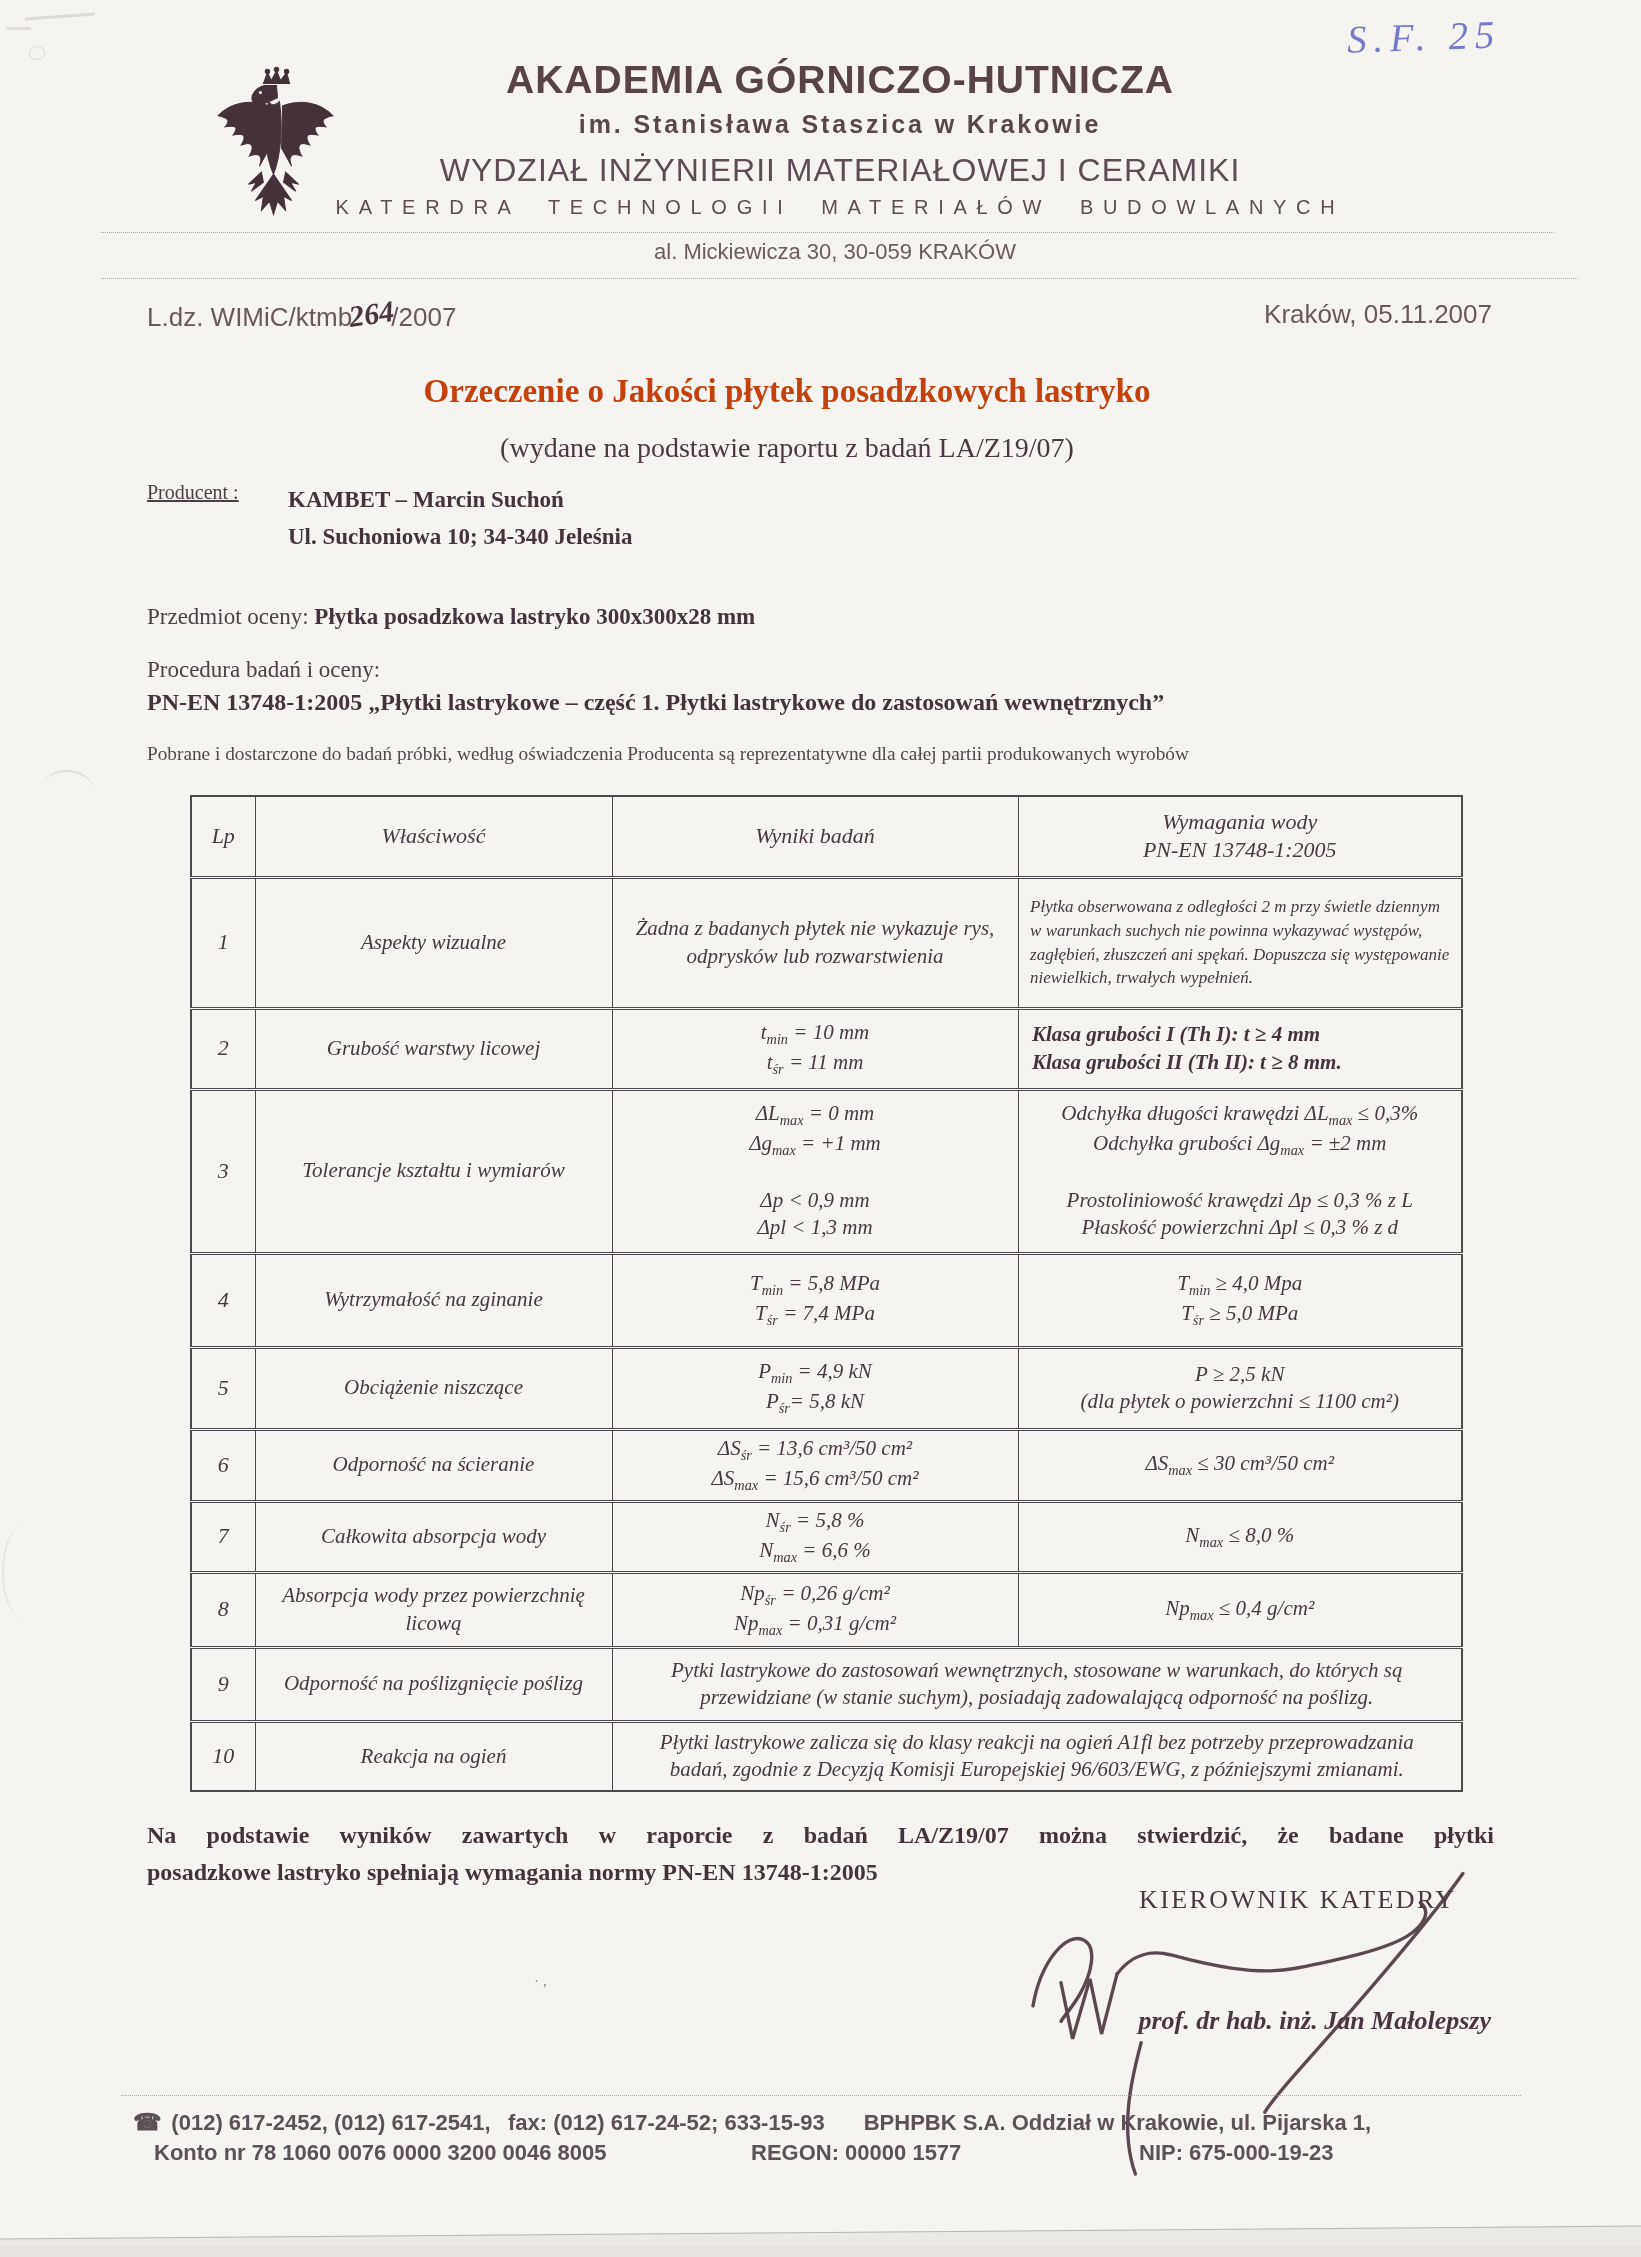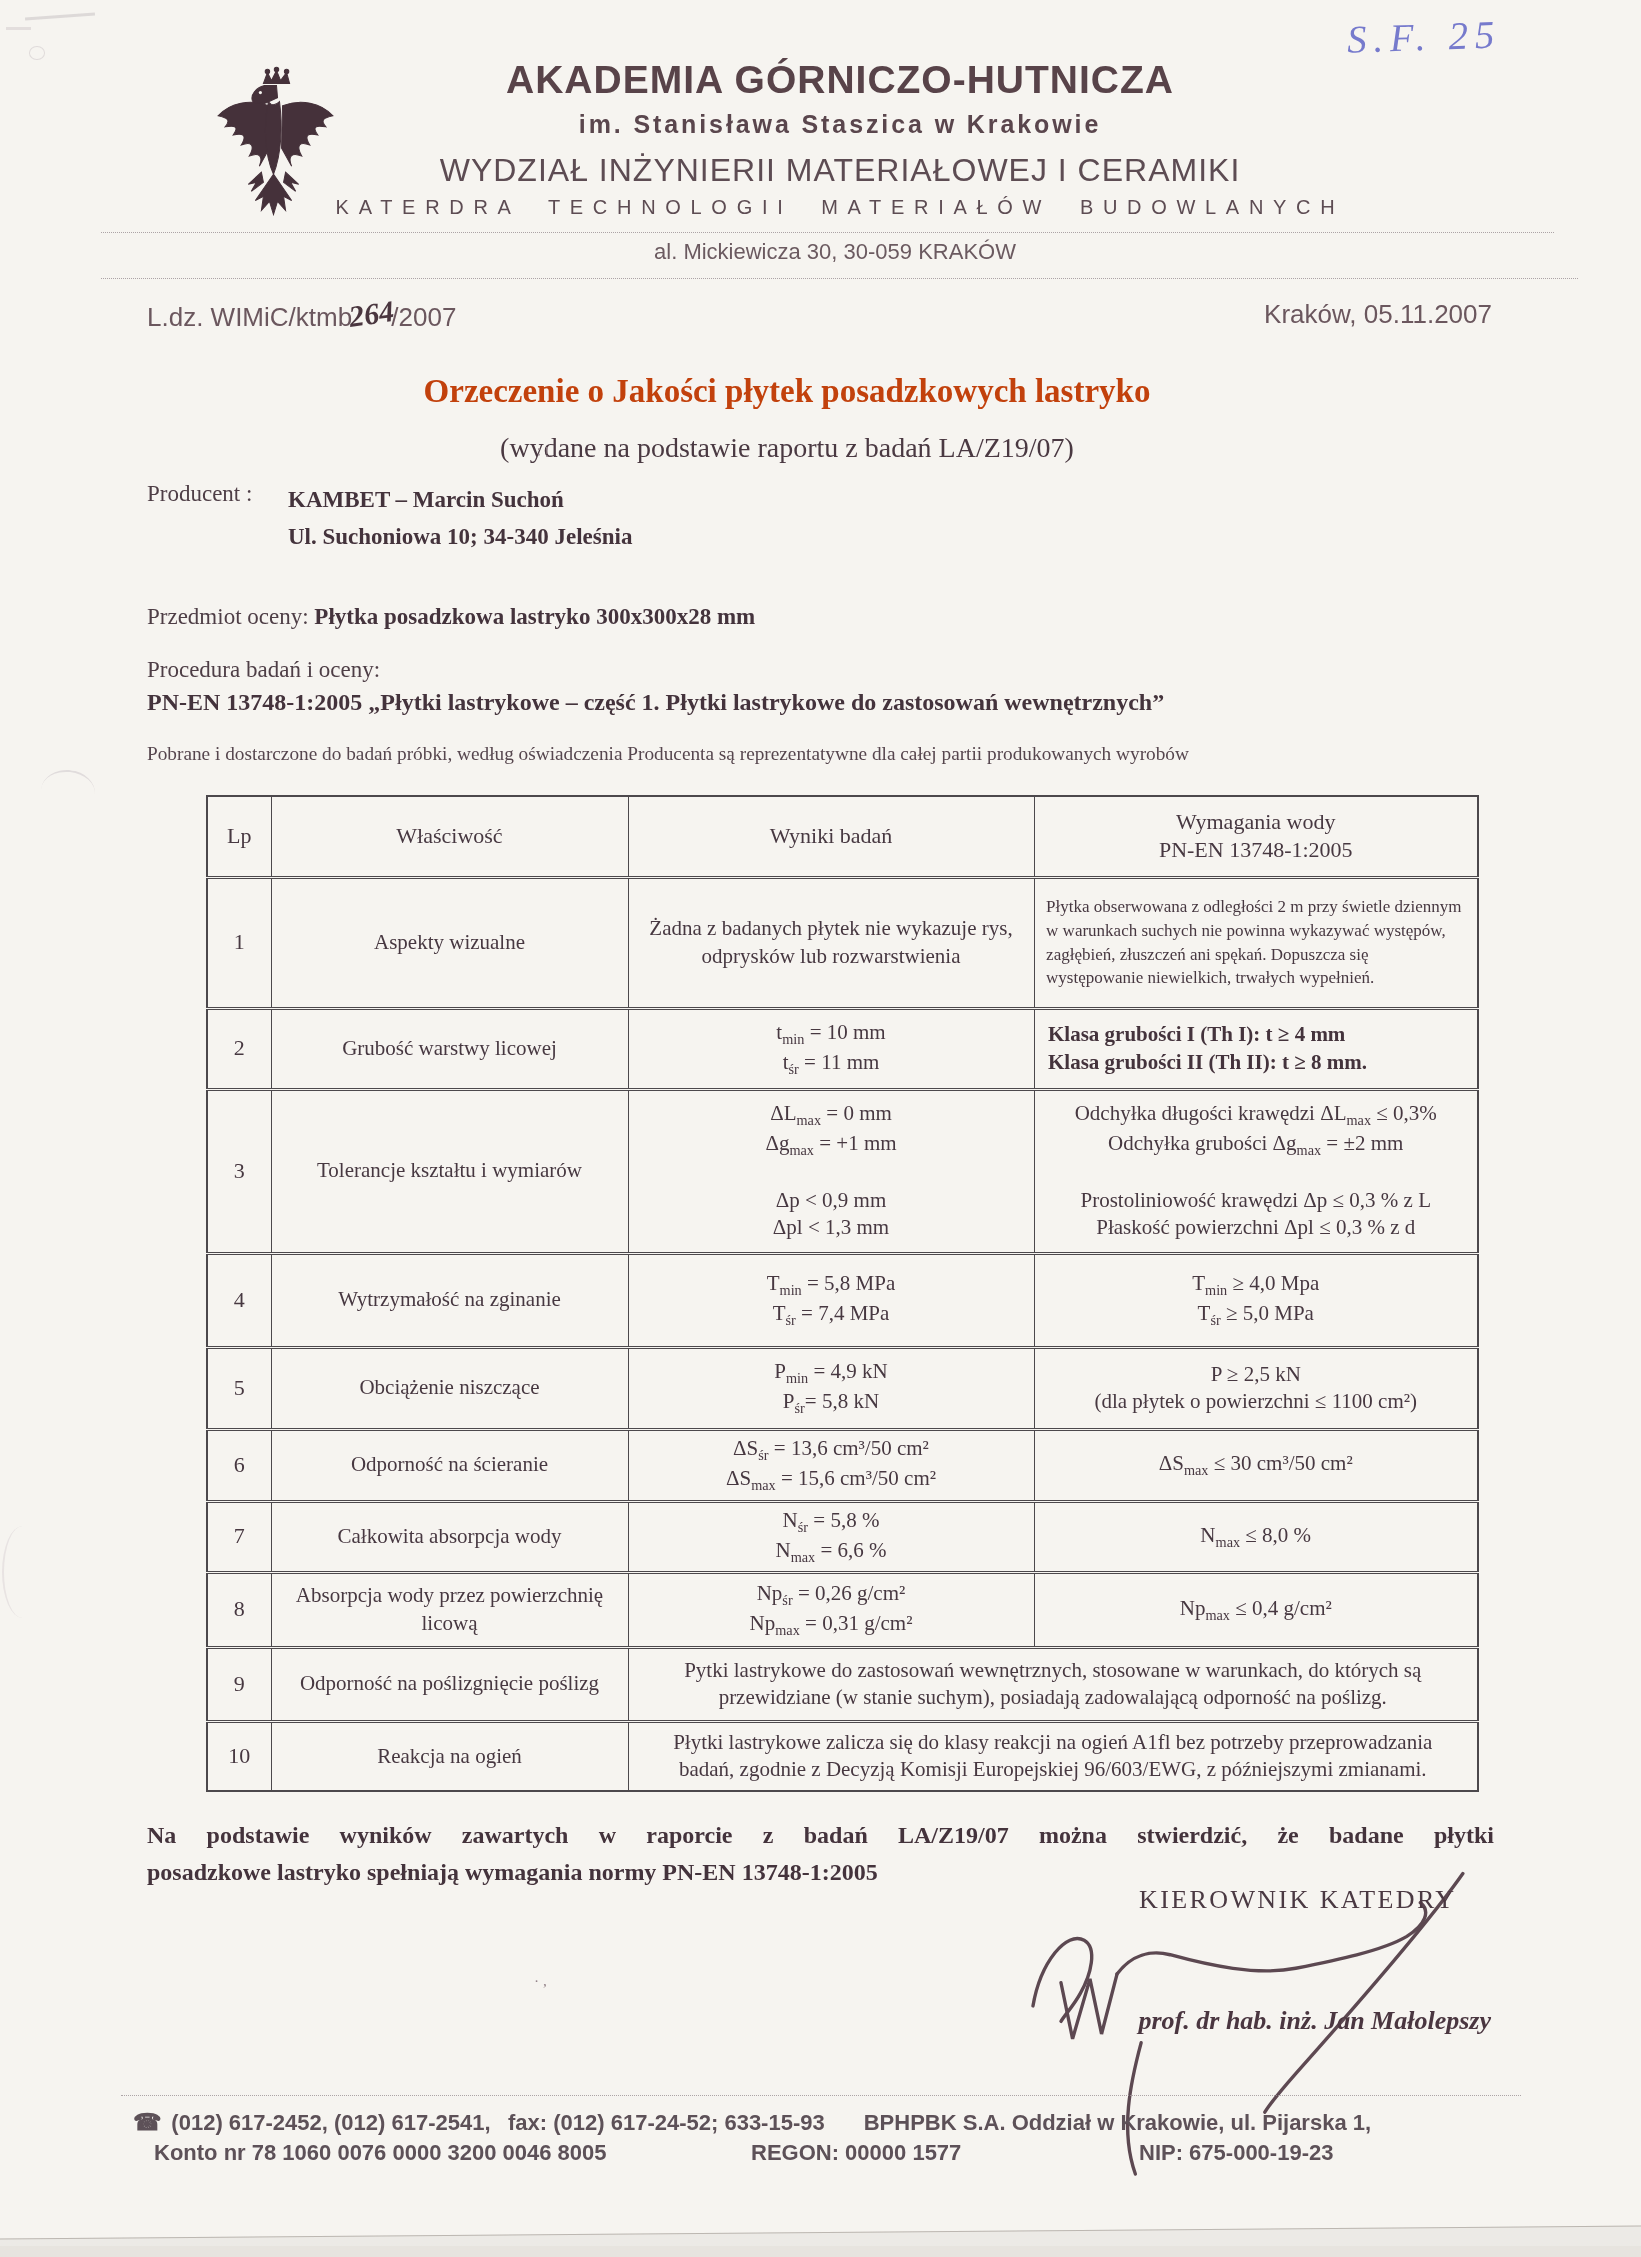--- a/index.html
+++ b/index.html
@@ -28,21 +28,21 @@
 
   .refrow{left:147px;top:299px;width:1345px;display:flex;justify-content:space-between;
     font-family:"Liberation Sans",sans-serif;font-size:26px;color:#6b575e;}
   .ref-hand{display:inline-block;font-family:"Liberation Serif",serif;font-style:italic;font-weight:bold;
     font-size:30px;color:#4a363f;transform:rotate(-8deg);margin:0 -2.9px;position:relative;top:-1.9px;}
 
   .titleblk{left:58px;top:373px;width:1458px;text-align:center;}
   .doc-title{font-size:33px;font-weight:bold;color:#c2410c;}
   .doc-subtitle{font-size:28px;color:#4a3942;margin-top:22px;}
   .bold{font-weight:bold;color:#44333c;}
-  .producer-label{left:147px;top:481px;font-size:23px;}
+  .producer-label{left:147px;top:481px;font-size:20px;text-decoration:underline;}
   .producer-lines{left:288px;top:481px;font-size:23px;font-weight:bold;color:#44333c;line-height:37px;}
 
   .subject{left:147px;top:604px;font-size:23px;}
   .proc1{left:147px;top:657px;font-size:23px;}
   .proc2{left:147px;top:689px;font-size:24px;font-weight:bold;color:#44333c;}
   .sampling{left:147px;top:743px;font-size:19.3px;color:#56464e;}
 
   
   table.results{border-collapse:collapse;table-layout:fixed;width:1271px;
     border:2.9px solid #4c484c;font-size:21px;color:#473841;}
@@ -143,21 +143,21 @@
 
   <div class="abs subject">
     <span>Przedmiot oceny: </span><span class="bold">Płytka posadzkowa lastryko 300x300x28 mm</span>
   </div>
 
   <div class="abs proc1">Procedura badań i oceny:</div>
   <div class="abs proc2">PN-EN 13748-1:2005 „Płytki lastrykowe – część 1. Płytki lastrykowe do zastosowań wewnętrznych”</div>
 
   <div class="abs sampling">Pobrane i dostarczone do badań próbki, według oświadczenia Producenta są reprezentatywne dla całej partii produkowanych wyrobów</div>
 
-  <div class="abs" style="left:206px;top:795px;">
+  <div class="abs" style="left:190px;top:795px;font-style:italic;">
     <table class="results">
       <colgroup>
         <col style="width:64px">
           <col style="width:357px">
           <col style="width:406px">
           <col style="width:444px">
       </colgroup>
       <thead>
         <tr>
           <th>Lp</th>

